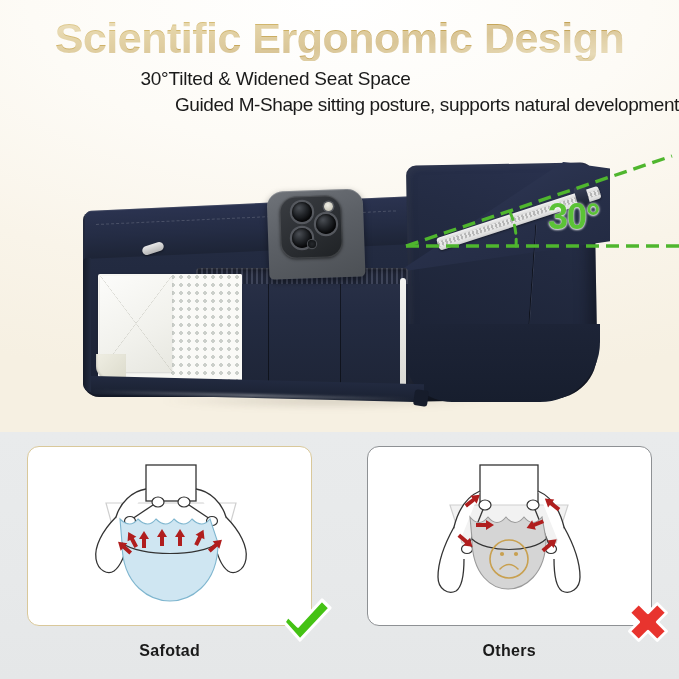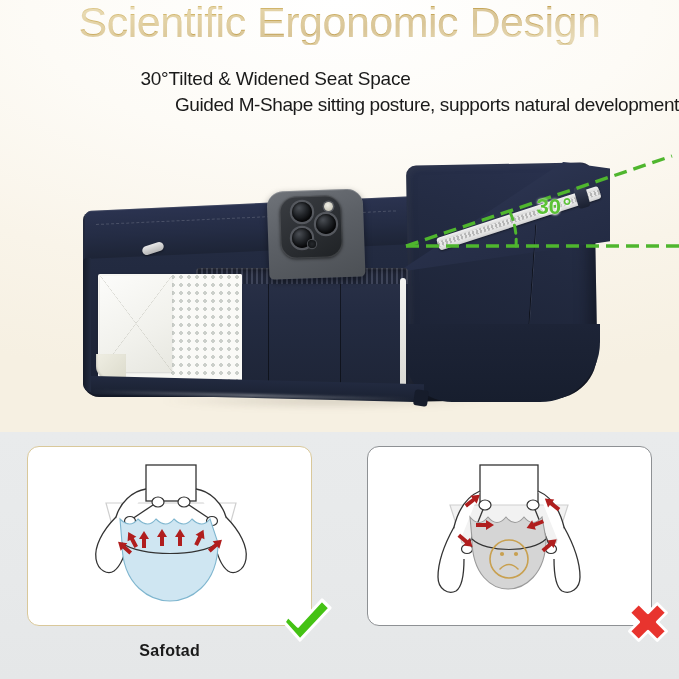--- a/index.html
+++ b/index.html
@@ -13,24 +13,24 @@
 
   
   #hero {
     position:absolute; left:0; top:0; width:679px; height:432px;
     background:
       radial-gradient(120% 90% at 50% 0%, #ffffff 0%, #fdfbf6 38%, #f9f4e9 72%, #f6f0e2 100%);
     overflow:hidden;
   }
 
   #title {
-    position:absolute; left:0; top:0; width:679px;
+    position:absolute; left:0; top:16px; width:679px;
     text-align:center;
     font-size:43px;
-    font-weight:normal;
+    font-weight:bold;
     letter-spacing:-0.5px;
     line-height:1.05;
     background:linear-gradient(175deg,#e6d6a6 0%,#d3b86f 28%,#c1a053 58%,#d8c287 86%,#b99b4e 100%);
     -webkit-background-clip:text;
     background-clip:text;
     color:transparent;
     -webkit-text-fill-color:transparent;
     text-shadow:0 1px 0 rgba(255,255,255,.4);
     white-space:nowrap;
   }
@@ -254,25 +254,24 @@
     position:absolute; left:308px; top:112px; width:8px; height:8px;
     border-radius:50%;
     background:radial-gradient(circle,#26292d,#0d0f11);
     box-shadow:0 0 0 1.2px #4a4d52;
   }
 
   
   #angle-annotation { position:absolute; left:0; top:0; width:679px; height:304px; pointer-events:none; }
 
   .ann-label {
-    position:absolute; left:536px; top:68px;
-    font-size:22px; font-weight:bold; color:#5bc236;
+    position:absolute; left:548px; top:68px;
+    font-size:36px; font-weight:bold; color:#5bc236;
     text-shadow:0 0 3px rgba(255,255,255,.95), 0 1px 2px rgba(255,255,255,.8);
     letter-spacing:-1px;
-    font-family:Liberation Mono, monospace;
   }
 
   
   #compare {
     position:absolute; left:0; top:432px; width:679px; height:247px;
     background:linear-gradient(180deg,#e9ebec 0%,#e7e9ea 60%,#e5e7e8 100%);
   }
   .compare-row {
     position:absolute; left:0; top:14px; width:679px; height:188px;
     display:flex; justify-content:space-around; align-items:flex-start;
@@ -465,16 +464,17 @@
             <g transform="rotate(140 184 96)">
                 <path d="M 178 96 l 8 -5 v 3 h 10 v 4 h -10 v 3 z"></path>
               </g>
           </g>
         </svg>
       </div>
 
       <svg class="badge cross" viewBox="0 0 56 56">
         <path d="M 8 18 L 18 8 L 28 18 L 38 8 L 48 18 L 38 28 L 48 38 L 38 48 L 28 38 L 18 48 L 8 38 L 18 28 Z" fill="#e8342e" stroke="#ffffff" stroke-width="3" stroke-linejoin="round"></path>
       </svg>
+      <div class="panel-label">Others</div>
     </div>
 
   </div>
 </div>
 
 </body></html>

